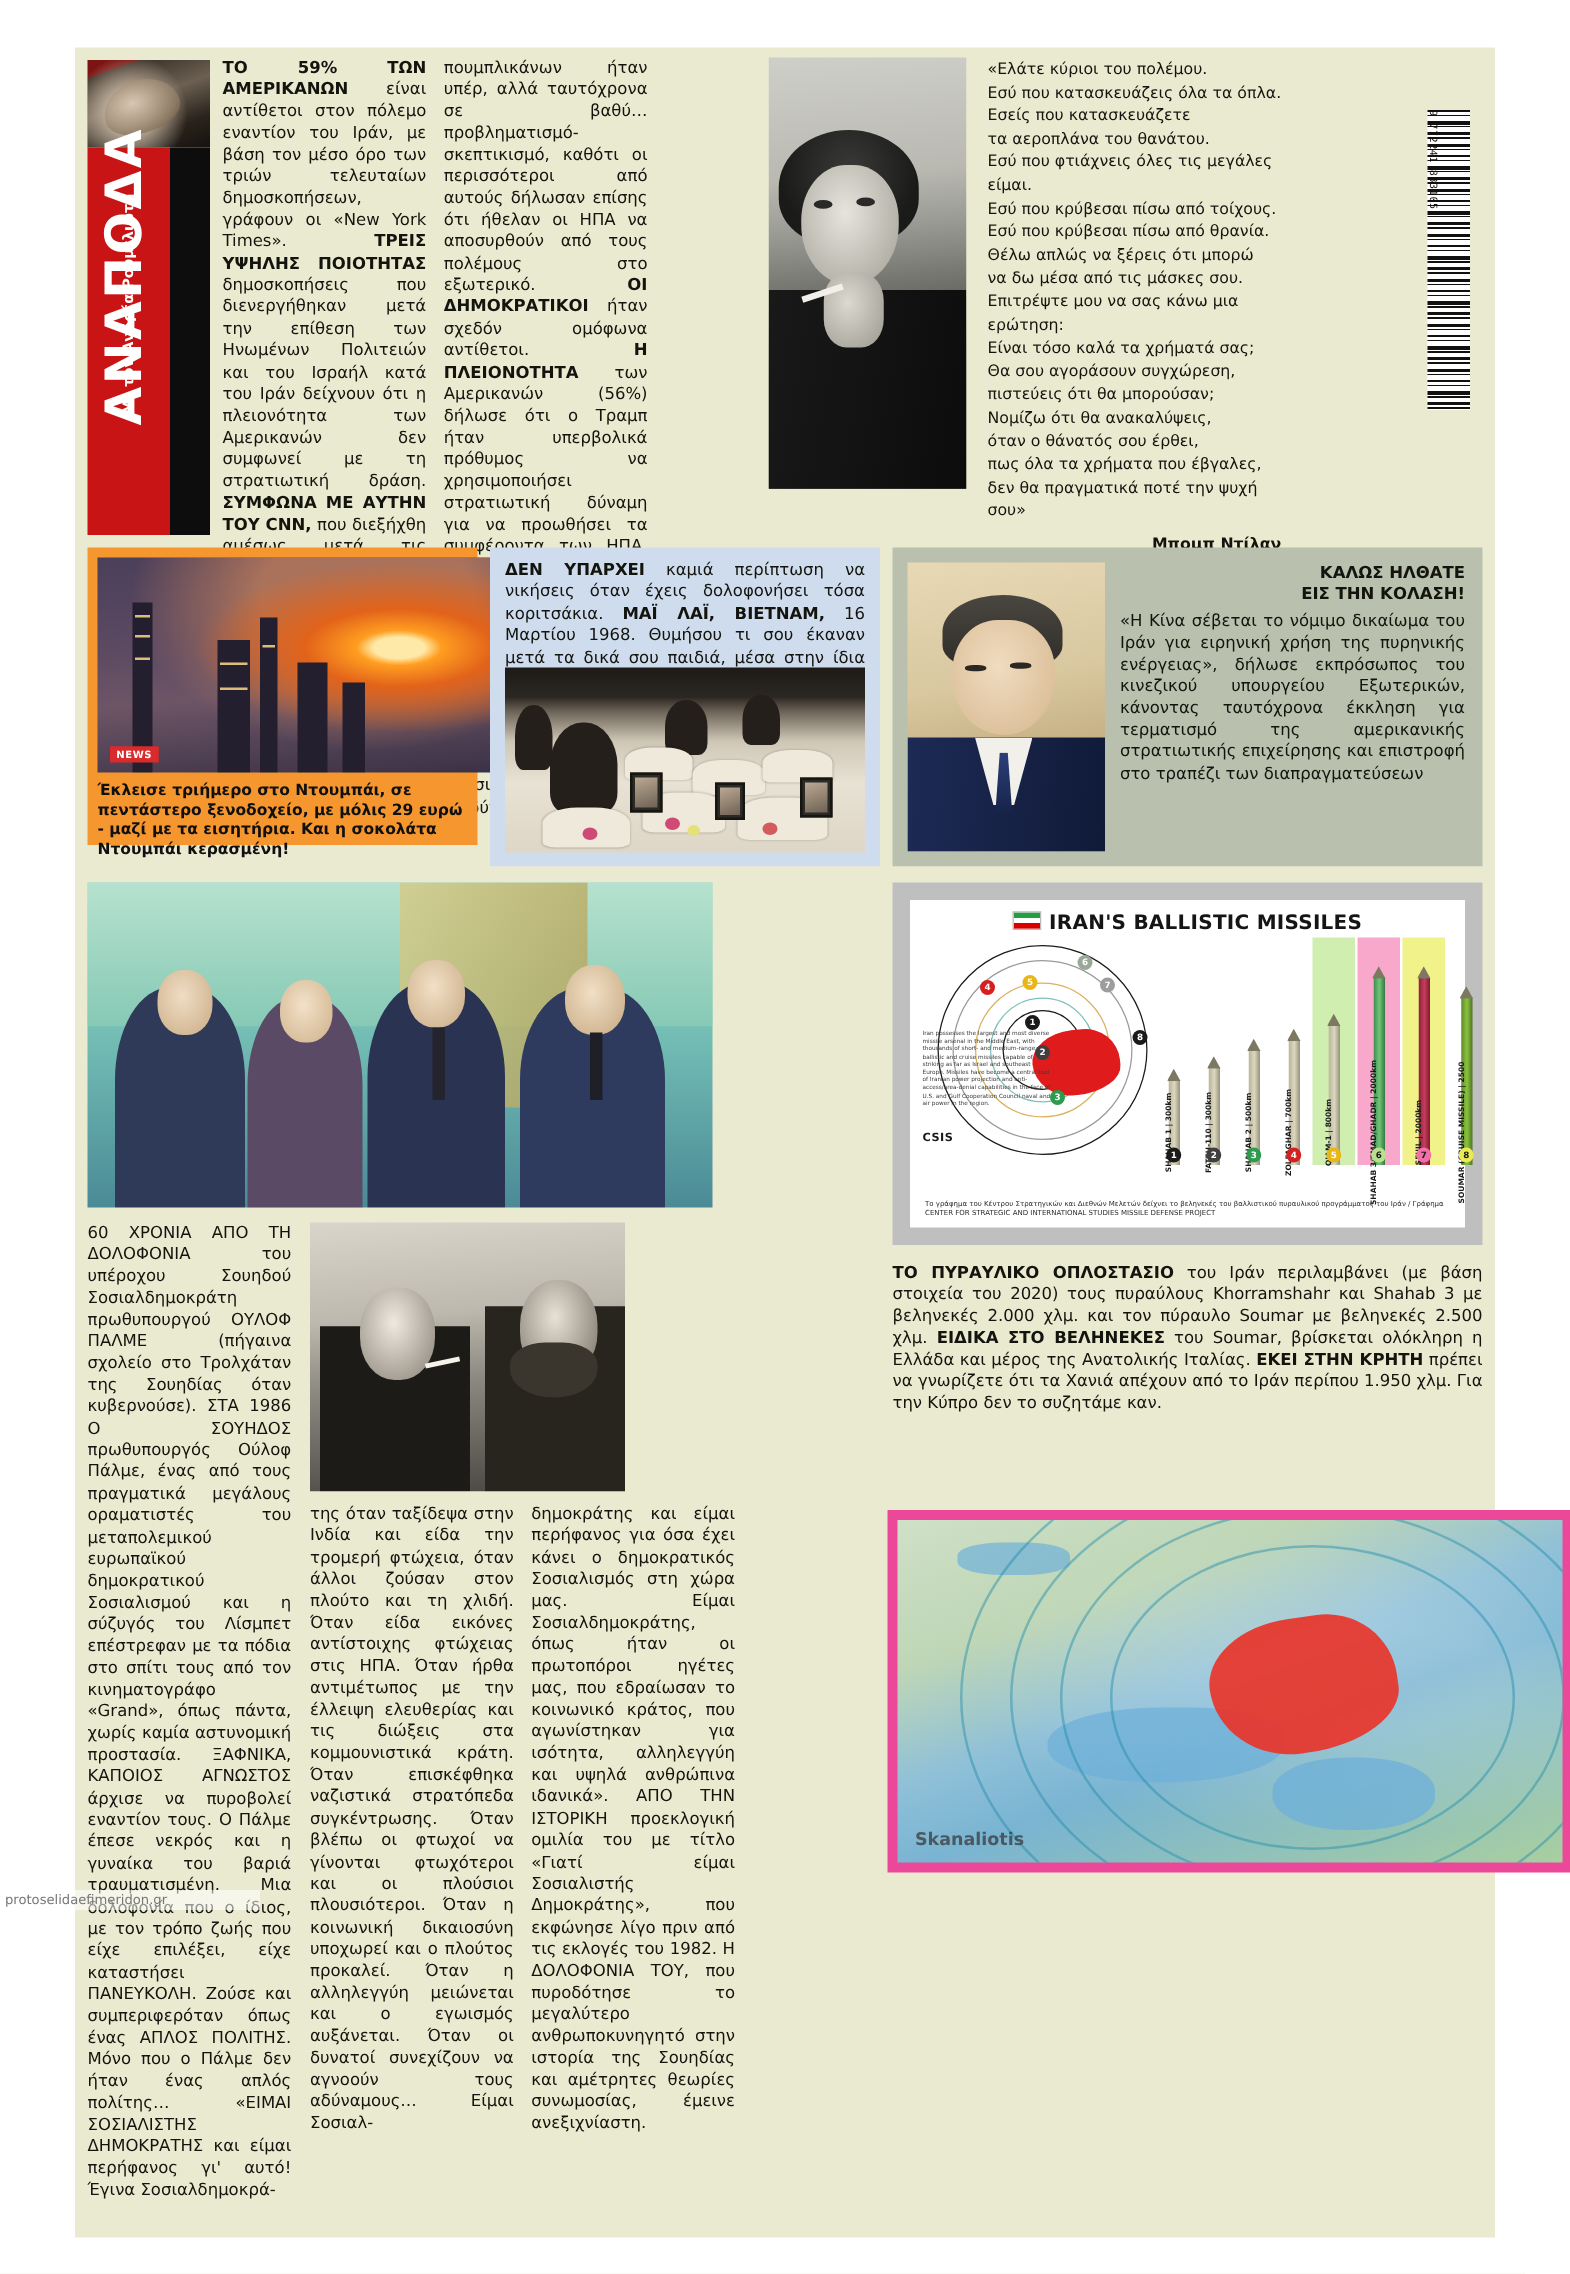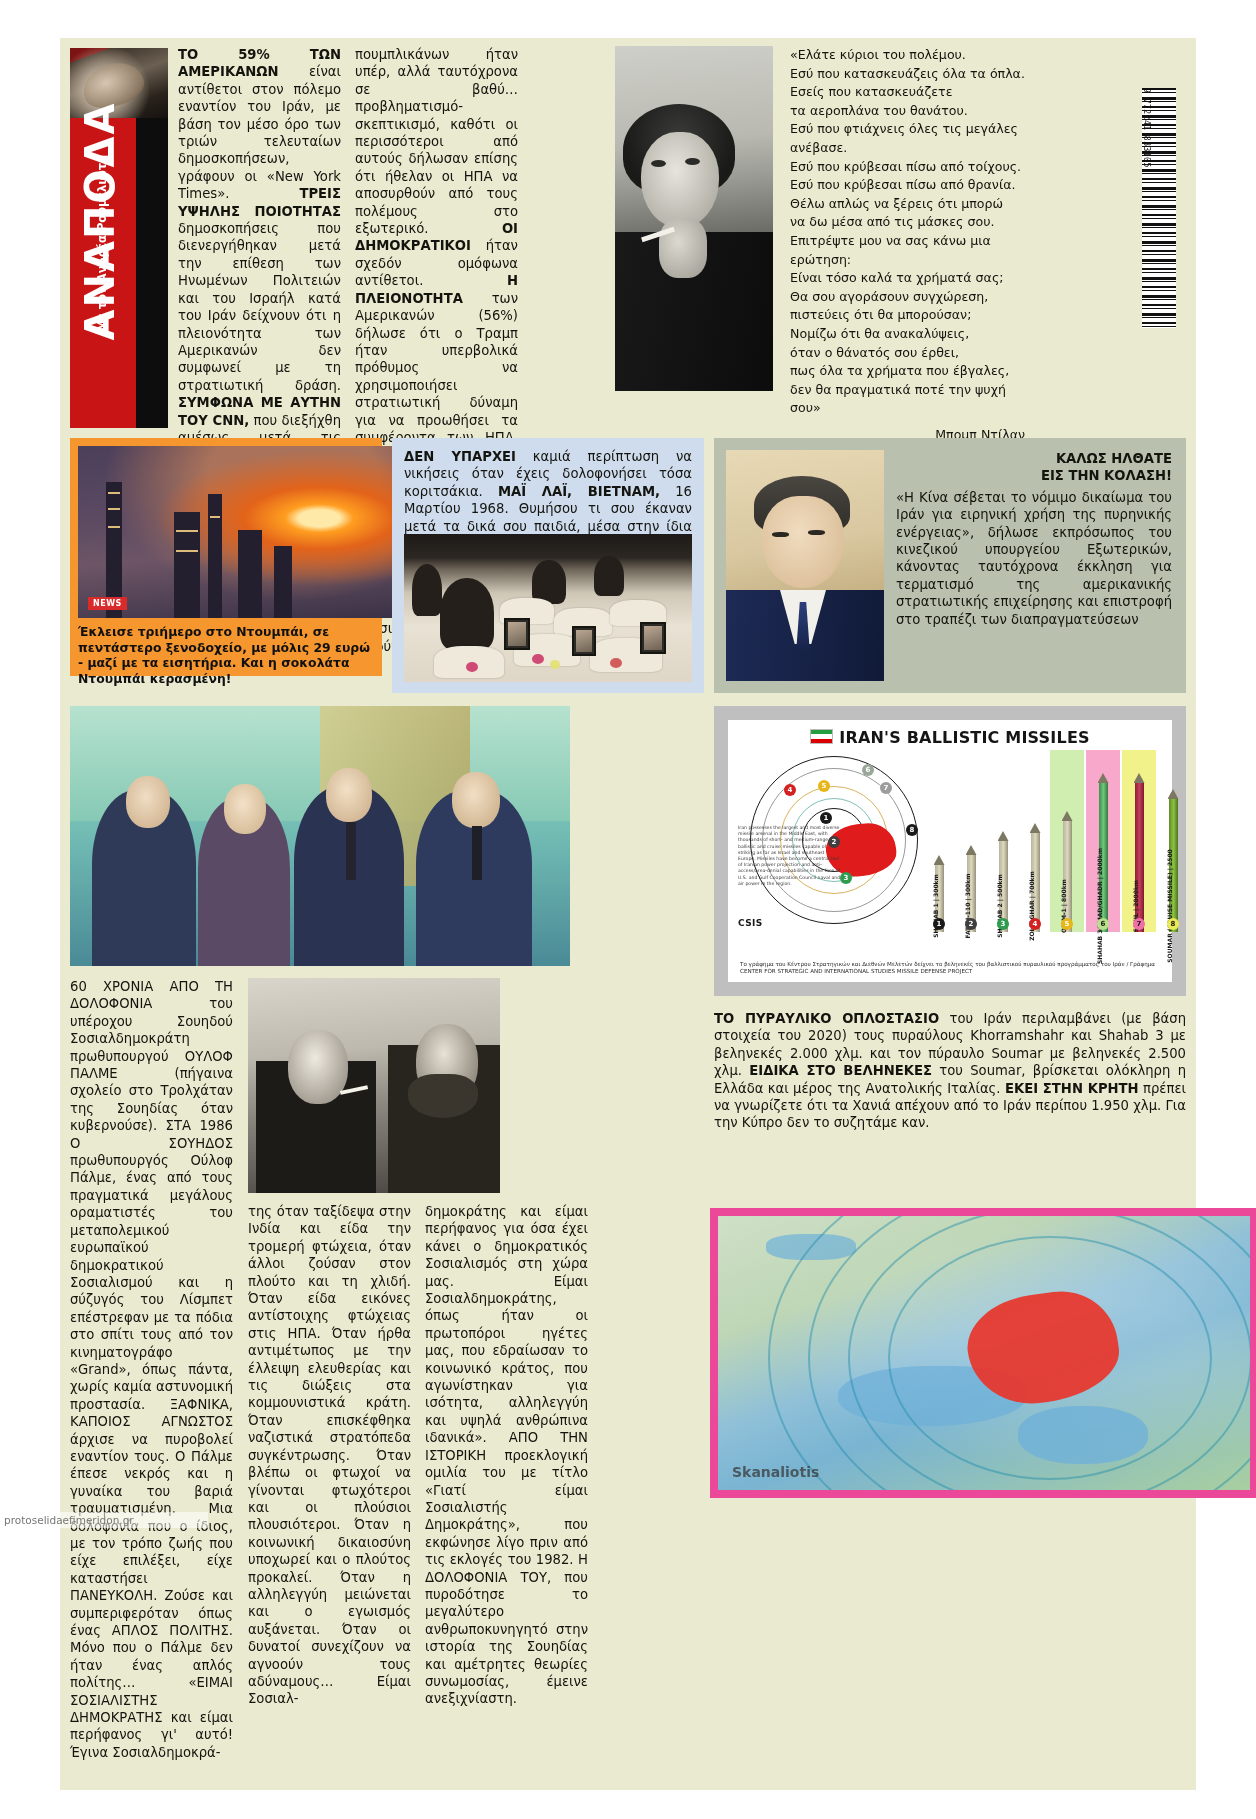--- a/index.html
+++ b/index.html
@@ -104,21 +104,21 @@
   .dylan-photo .hand{
     position:absolute;left:44px;top:172px;width:48px;height:60px;border-radius:38%;
     background:radial-gradient(ellipse at 40% 40%,#dcd9d1,#9b988f);
   }
   .dylan-photo .cig{
     position:absolute;left:26px;top:186px;width:34px;height:5px;background:#f2f0e8;transform:rotate(-18deg);
   }
   #dylancol{
     left:730px;top:8px;width:235px;font-size:12.6px;line-height:18.6px;text-align:left;
   }
-  .sig{text-align:right;font-weight:400;font-size:12.6px;margin-top:8px;}
+  .sig{text-align:right;font-weight:700;font-size:12.6px;margin-top:8px;}
   
   .box-dubai{
     position:absolute;left:10px;top:400px;width:312px;height:238px;background:#f6962e;
   }
   .dubai-photo{
     position:absolute;left:8px;top:8px;width:326px;height:172px;overflow:hidden;
     background:
       radial-gradient(ellipse at 74% 42%,#ffe9a8 0 6%,#ff9d20 10%,#e2631a 22%,rgba(120,60,40,0) 48%),
       radial-gradient(ellipse at 66% 18%,rgba(200,130,90,.75) 0 28%,rgba(90,60,70,0) 62%),
       linear-gradient(175deg,#4b3f5a 0%,#5c4a62 38%,#6d5566 60%,#3a3146 100%);
@@ -207,21 +207,21 @@
     position:absolute;left:86px;top:72px;width:70px;height:52px;background:#e01b1b;
     border-radius:48% 40% 52% 44%/46% 52% 40% 54%;
     transform:rotate(-6deg);
   }
   .dot{position:absolute;width:12px;height:12px;border-radius:50%;color:#fff;font-size:7px;font-weight:700;display:flex;align-items:center;justify-content:center;}
   .mi-desc{
     position:absolute;left:10px;top:105px;width:104px;
     font-size:4.6px;line-height:6.2px;color:#3b3b3b;
   }
   .csis{
-    position:absolute;left:10px;top:186px;font-size:9px;font-weight:700;color:#1a1a1a;letter-spacing:.4px;margin-top:12px;
+    position:absolute;left:10px;top:186px;font-size:9px;font-weight:700;color:#1a1a1a;letter-spacing:.4px;
   }
   .mi-bars{position:absolute;left:196px;top:30px;width:240px;height:182px;}
   .mcol{position:absolute;bottom:0;width:26px;text-align:center;}
   .mcol .rk{margin:0 auto;width:9px;background:linear-gradient(90deg,#b9b59a,#dcd8c0,#96927a);position:relative;}
   .mcol .rk::before{content:"";position:absolute;left:-1px;top:-9px;width:11px;height:10px;background:#7c7862;clip-path:polygon(50% 0,100% 100%,0 100%);}
   .mcol .lbl{
     position:absolute;bottom:26px;left:50%;transform:translateX(-50%) rotate(-90deg);transform-origin:50% 100%;
     white-space:nowrap;font-size:6px;font-weight:700;color:#1b1b1b;
   }
   .mcol .num{position:absolute;bottom:2px;left:50%;transform:translateX(-50%);width:12px;height:12px;border-radius:50%;color:#fff;font-size:7px;font-weight:700;display:flex;align-items:center;justify-content:center;}
@@ -291,21 +291,21 @@
     <div class="eye2"></div>
     <div class="body"></div>
     <div class="hand"></div>
     <div class="cig"></div>
   </div>
   <div class="col" id="dylancol">
     <div>«Ελάτε κύριοι του πολέμου.</div>
     <div>Εσύ που κατασκευάζεις όλα τα όπλα.</div>
     <div>Εσείς που κατασκευάζετε</div>
     <div>τα αεροπλάνα του θανάτου.</div>
-    <div>Εσύ που φτιάχνεις όλες τις μεγάλες ανέβασε.</div>
+    <div>Εσύ που φτιάχνεις όλες τις μεγάλες είμαι.</div>
     <div>Εσύ που κρύβεσαι πίσω από τοίχους.</div>
     <div>Εσύ που κρύβεσαι πίσω από θρανία.</div>
     <div>Θέλω απλώς να ξέρεις ότι μπορώ</div>
     <div>να δω μέσα από τις μάσκες σου.</div>
     <div>Επιτρέψτε μου να σας κάνω μια ερώτηση:</div>
     <div>Είναι τόσο καλά τα χρήματά σας;</div>
     <div>Θα σου αγοράσουν συγχώρεση,</div>
     <div>πιστεύεις ότι θα μπορούσαν;</div>
     <div>Νομίζω ότι θα ανακαλύψεις,</div>
     <div>όταν ο θάνατός σου έρθει,</div>

